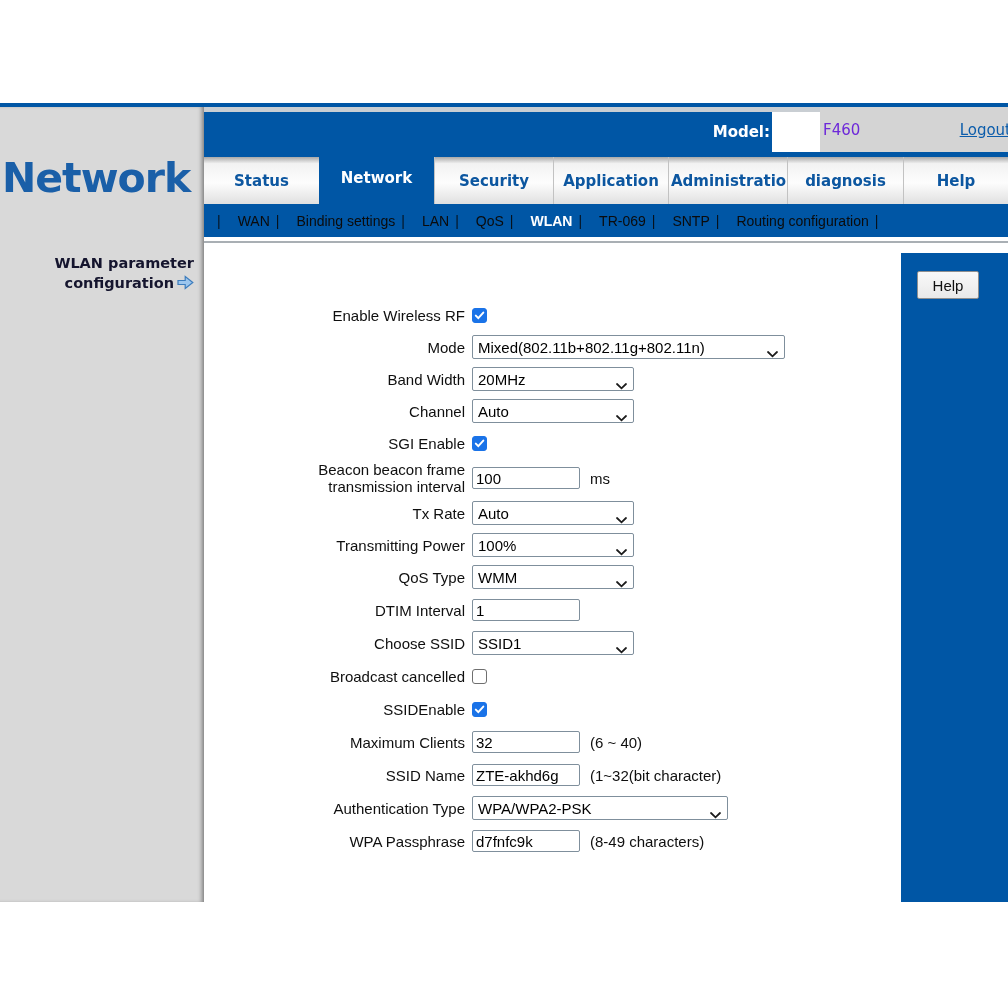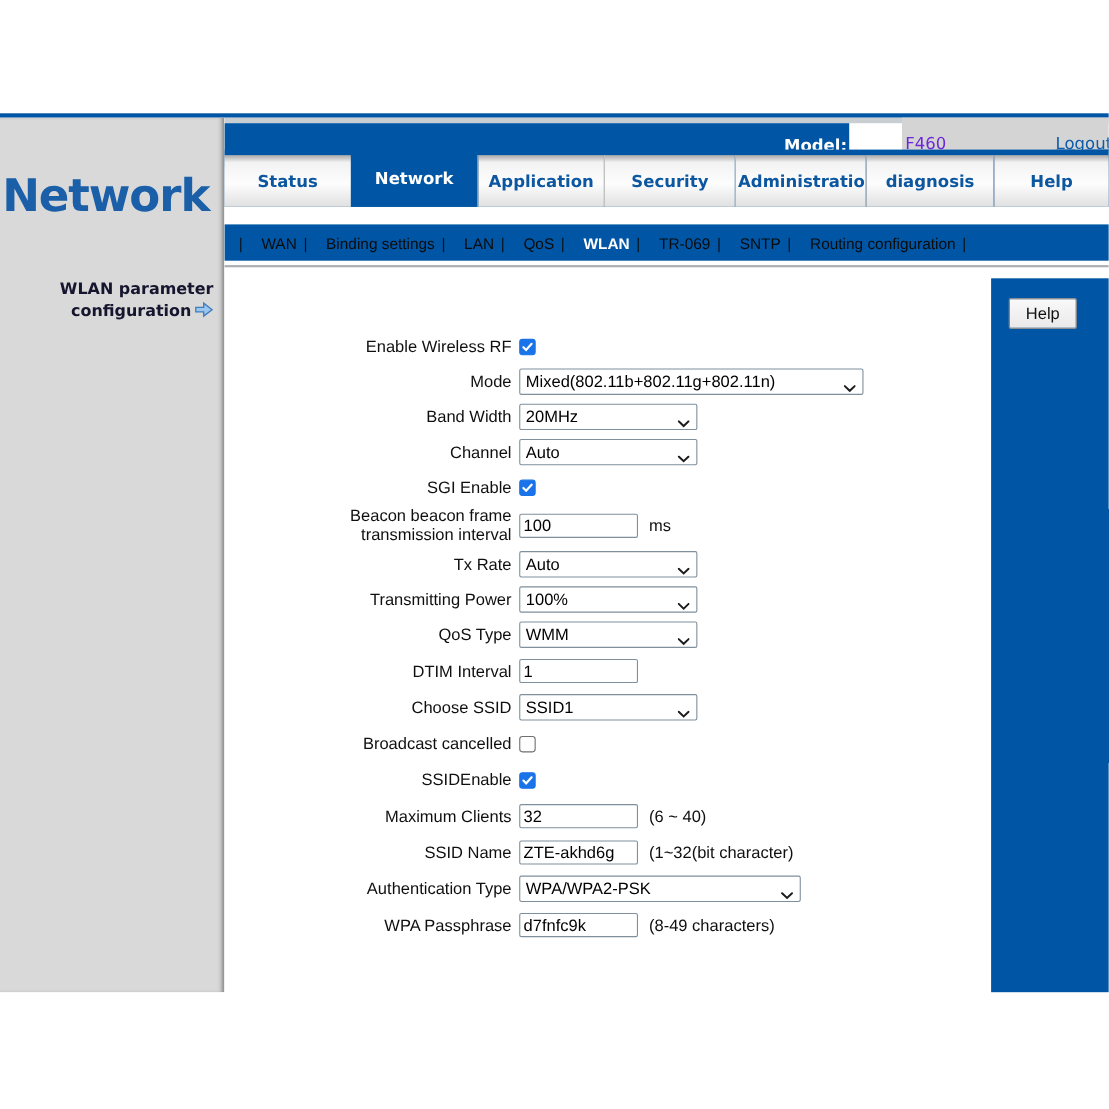--- a/index.html
+++ b/index.html
@@ -9,21 +9,21 @@
   .topline{position:absolute;left:0;top:103px;width:1008px;height:4px;background:#0056a5;}
   .topstrip{position:absolute;left:204px;top:107px;width:804px;height:5px;background:#c9ced3;}
   .bluehdr{position:absolute;left:204px;top:112px;width:568px;height:40px;background:#0056a5;
            display:flex;align-items:center;justify-content:flex-end;
            font-family:"DejaVu Sans",sans-serif;font-weight:bold;font-size:15px;color:#fff;padding-right:2px;box-sizing:border-box;}
   .grayhdr{position:absolute;left:820px;top:107px;width:188px;height:45px;background:#d4d4d4;
            display:flex;align-items:center;justify-content:space-between;box-sizing:border-box;padding-left:3px;}
   .model-val{font-family:"DejaVu Sans",sans-serif;font-size:15px;color:#6d28d9;}
   .logout{font-family:"DejaVu Sans",sans-serif;font-size:15px;color:#0b5cab;text-decoration:underline;margin-right:-3px;cursor:pointer;}
   
-  .tabsrow{position:absolute;left:204px;top:136px;width:804px;height:52px;background:#0056a5;display:flex;justify-content:space-between;}
+  .tabsrow{position:absolute;left:204px;top:152px;width:804px;height:52px;background:#0056a5;display:flex;justify-content:space-between;}
   .tab{margin-top:5px;height:47px;display:flex;align-items:center;justify-content:center;
        background:linear-gradient(180deg,#a8a8a8 0%,#f2f2f2 14%,#fdfdfd 55%,#e0e0e0 100%);
        font-family:"DejaVu Sans",sans-serif;font-weight:bold;font-size:15px;color:#0d57a0;
        box-sizing:border-box;border-left:1px solid #c2c2c2;white-space:nowrap;overflow:hidden;cursor:pointer;}
   .tab:first-child{border-left:none;}
   .tab.active{margin-top:0;height:52px;background:#0056a5;color:#fff;border-left:none;}
   .tab.clip-left{justify-content:flex-start;padding-left:2px;}
   
   .subnav{position:absolute;left:204px;top:204px;width:804px;height:33px;background:#0056a5;
           display:flex;align-items:center;padding-left:7px;box-sizing:border-box;font-size:14px;white-space:nowrap;overflow:hidden;}
@@ -76,22 +76,22 @@
   <span>Model:</span>
 </div>
 <div class="grayhdr">
   <span class="model-val">F460</span>
   <span class="logout">Logout</span>
 </div>
 
 <div class="tabsrow">
   <div class="tab" style="width:115px">Status</div>
   <div class="tab active" style="width:115px">Network</div>
+  <div class="tab" style="width:119px">Security</div>
   <div class="tab" style="width:115px">Application</div>
-  <div class="tab" style="width:119px">Security</div>
   <div class="tab clip-left" style="width:119px">Administration</div>
   <div class="tab" style="width:116px">diagnosis</div>
   <div class="tab" style="width:105px">Help</div>
 </div>
 
 <div class="subnav">
   <span class="sn-sep">|</span>
   <span class="sn-item">WAN</span>
   <span class="sn-sep">|</span>
   <span class="sn-item">Binding settings</span>

